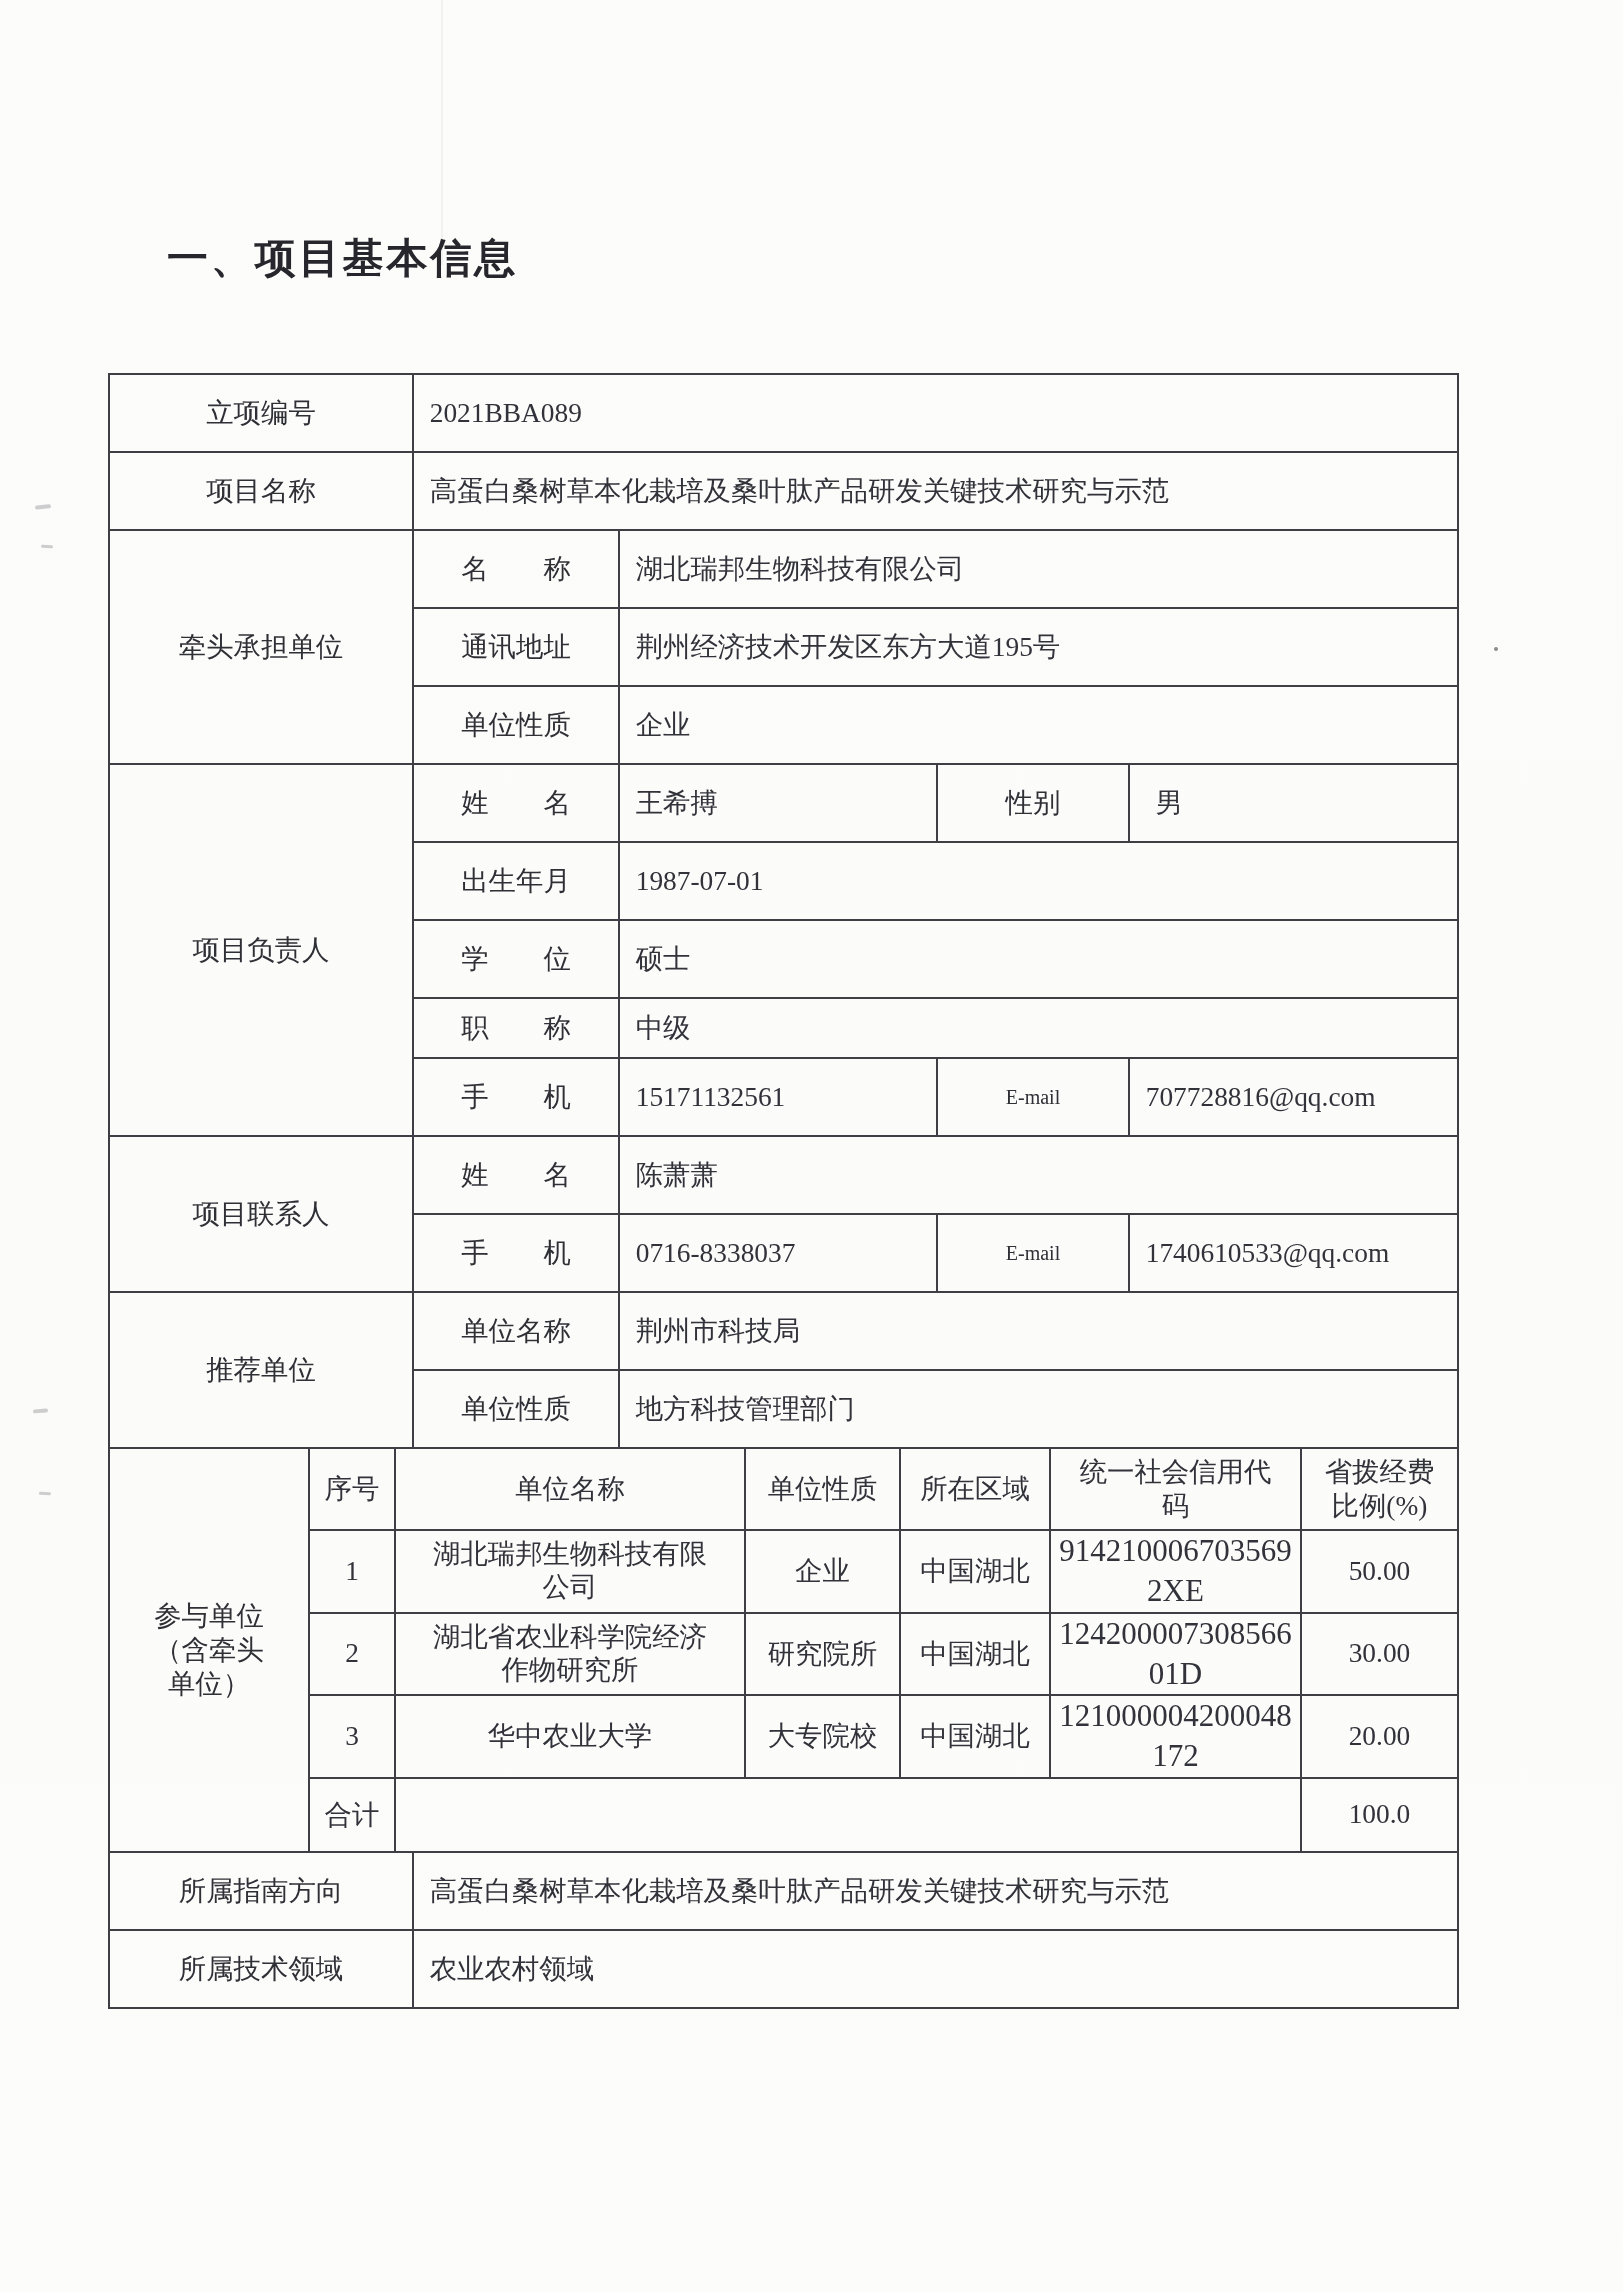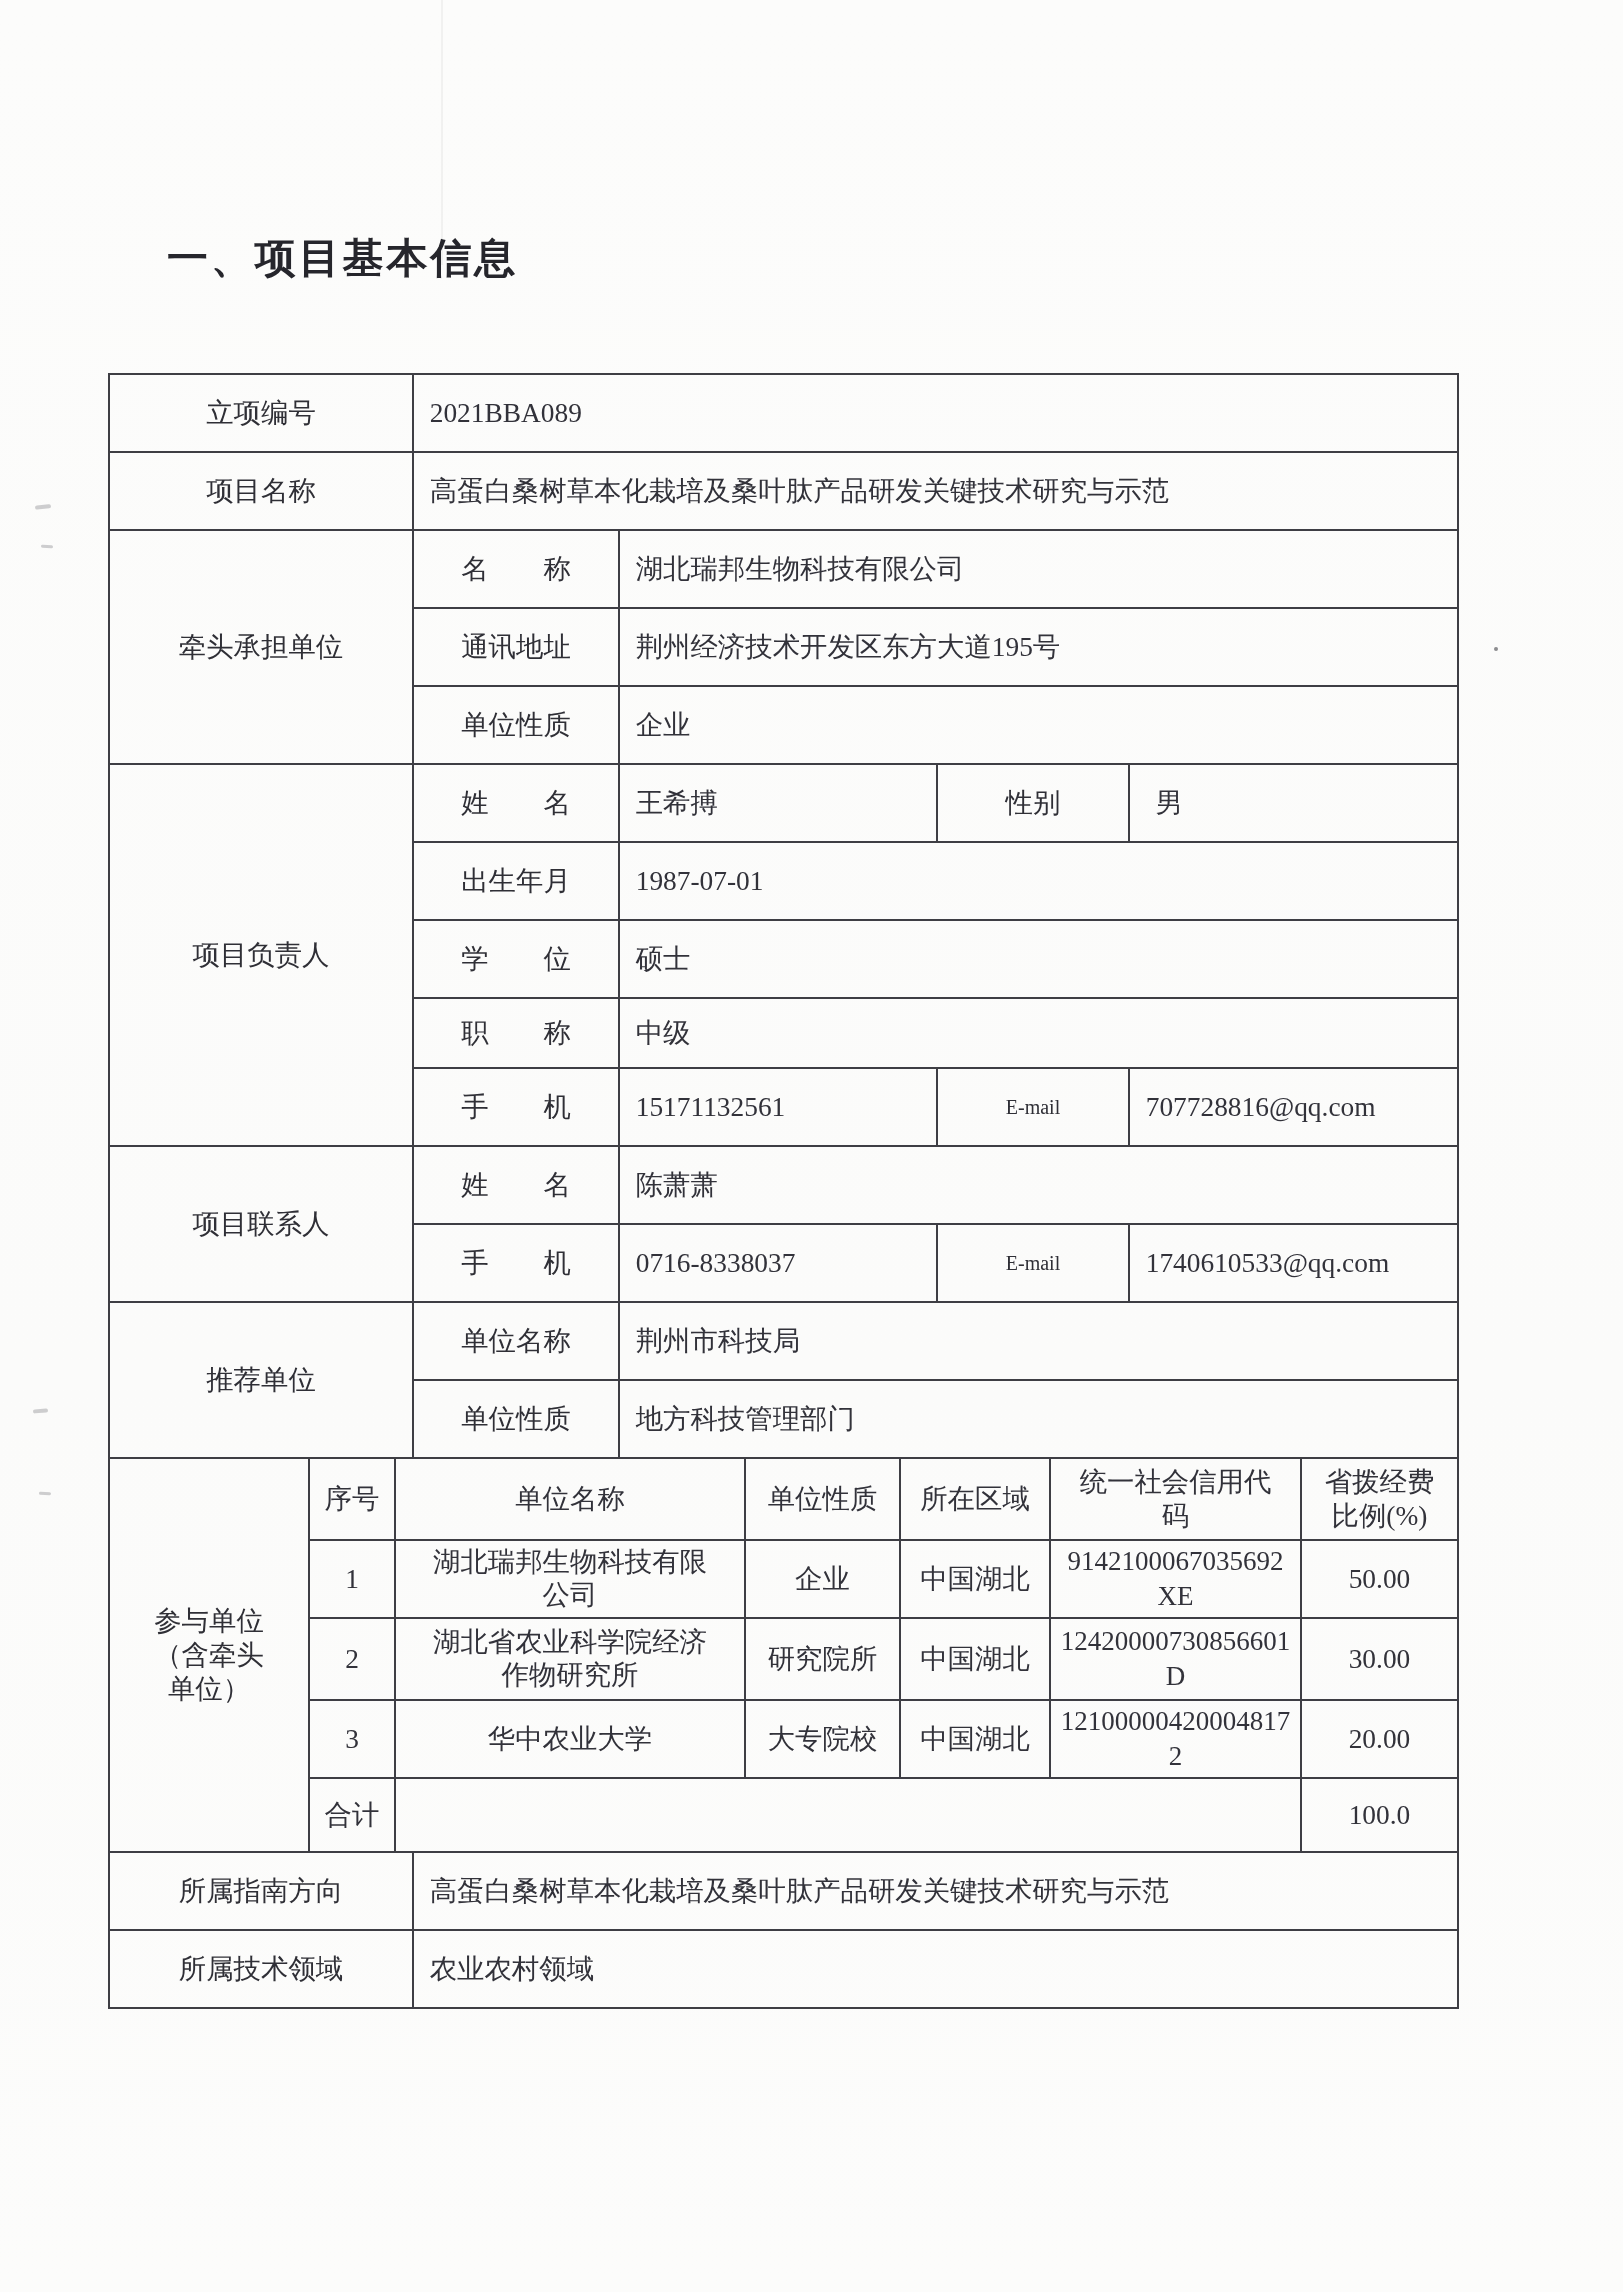--- a/index.html
+++ b/index.html
@@ -70,21 +70,21 @@
     white-space: pre-line;
     line-height: 1.25;
   }
   .unitname {
     text-align: center;
     padding: 0 24.5px;
     line-height: 1.2;
   }
   .code {
     text-align: center;
-    font-size: 27px;
+    font-size: 31px;
     padding: 0 7.8px;
     word-break: break-all;
     line-height: 1.3;
   }
   .gender-val {
     padding-left: 25.5px;
   }
   .email-lab {
     font-size: 20px;
   }
@@ -181,21 +181,21 @@
         <td class="val gender-val">男</td>
       </tr>
       <tr style="height:78px">
         <td class="sublab">出生年月</td>
         <td class="val" colspan="3">1987-07-01</td>
       </tr>
       <tr style="height:78px">
         <td class="sublab">学　　位</td>
         <td class="val" colspan="3">硕士</td>
       </tr>
-      <tr style="height:70px">
+      <tr style="height:60px">
         <td class="sublab">职　　称</td>
         <td class="val" colspan="3">中级</td>
       </tr>
       <tr style="height:78px">
         <td class="sublab">手　　机</td>
         <td class="val">15171132561</td>
         <td class="sublab email-lab">E-mail</td>
         <td class="val">707728816@qq.com</td>
       </tr>
     </tbody>

